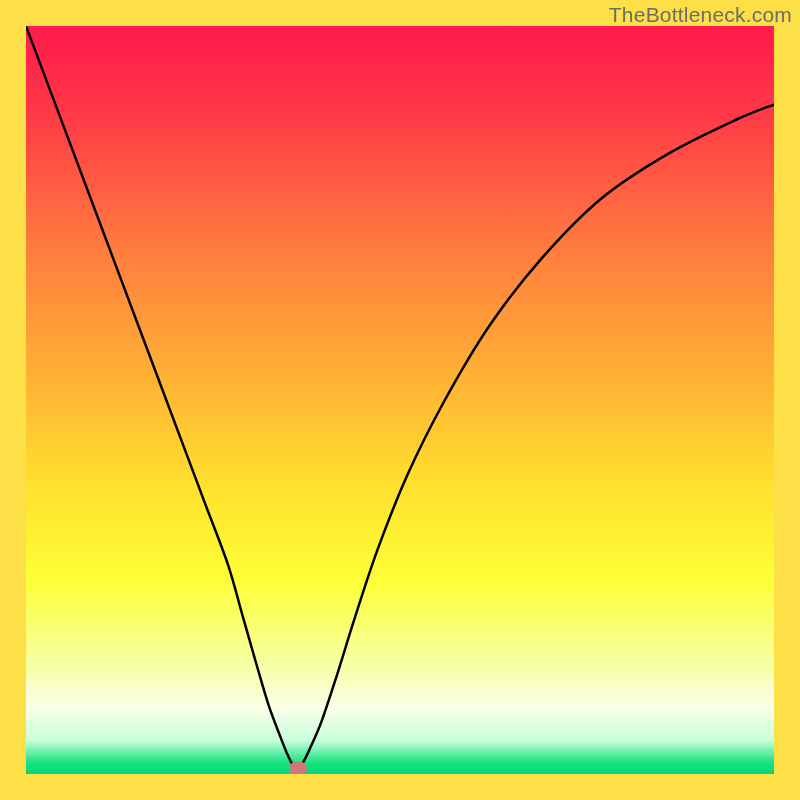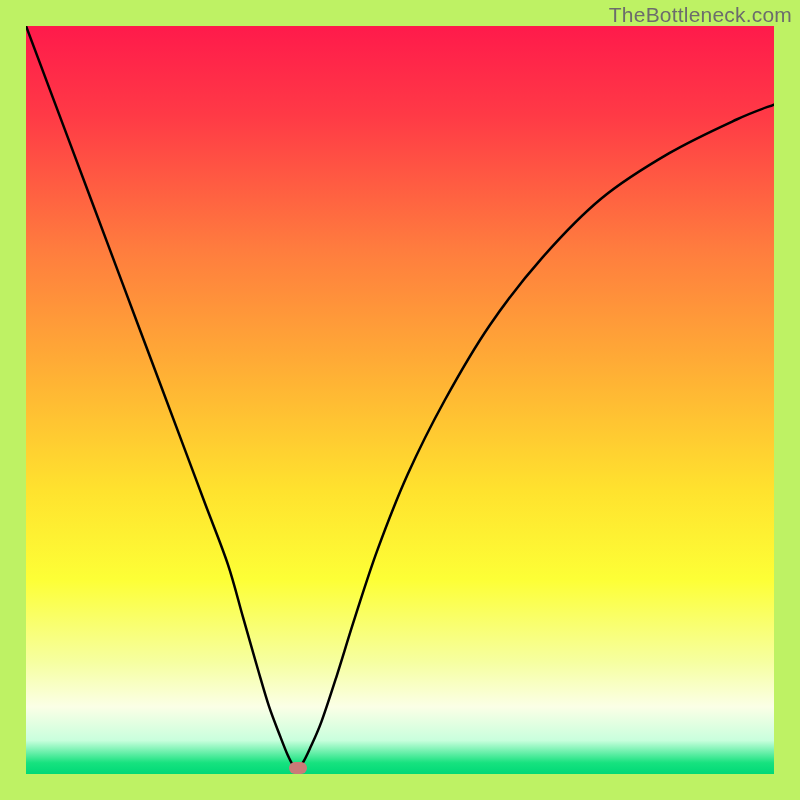--- a/index.html
+++ b/index.html
@@ -8,21 +8,21 @@
     width: 800px;
     height: 800px;
     background: #000;
     overflow: hidden;
     font-family: Arial, Helvetica, sans-serif;
   }
   .stage {
     position: relative;
     width: 800px;
     height: 800px;
-    background: #bef264;
+    background: #fde047;
   }
   .plot-area {
     position: absolute;
     left: 26px;
     top: 26px;
     width: 748px;
     height: 748px;
     overflow: hidden;
   }
   .attribution {

